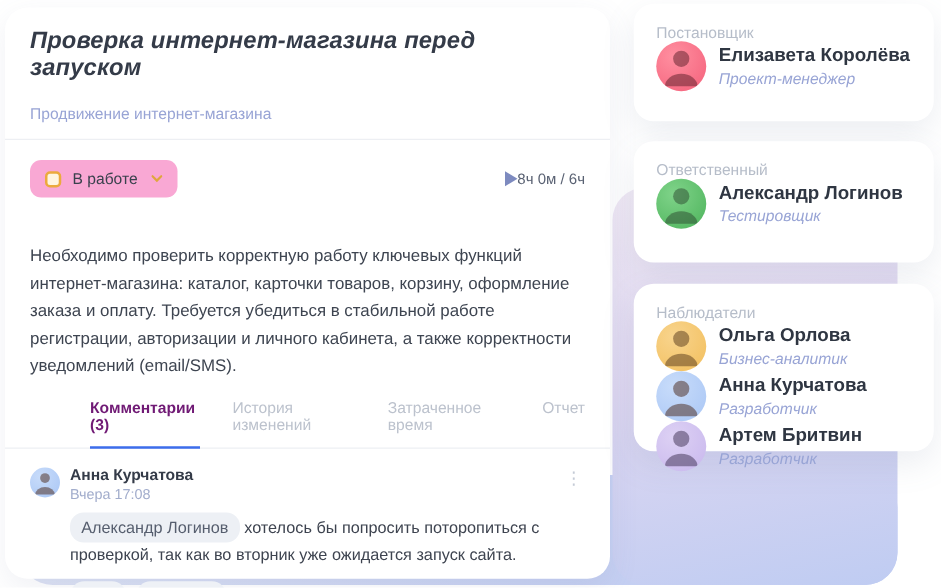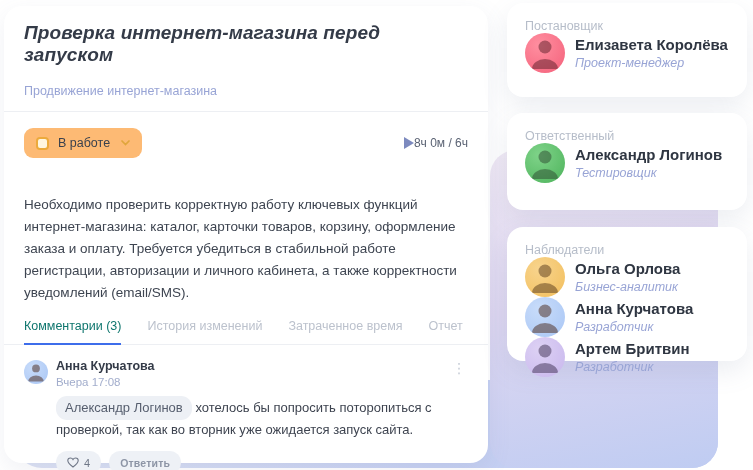--- a/index.html
+++ b/index.html
@@ -27,38 +27,38 @@
     box-shadow:0 8px 24px rgba(110,120,155,.10);
   }
   .task-header{padding:16px 20px 13px;}
   .task-title{font-size:19px;font-weight:700;color:#343b48;letter-spacing:.1px;font-style:italic;}
   .task-project{margin-top:18px;font-size:12.5px;color:#98a4d5;cursor:pointer;}
   .header-divider{border-top:1px solid #edeff3;}
   .task-body{padding:16px 20px 0;}
   .status-row{display:flex;align-items:center;justify-content:space-between;}
   .status-pill{
     display:inline-flex;align-items:center;gap:9px;height:30px;padding:0 12px;
-    background:#fdba74;border-radius:9px;cursor:pointer;user-select:none;
+    background:#f9a8d4;border-radius:9px;cursor:pointer;user-select:none;
   }
   .status-checkbox{width:13px;height:13px;border:2px solid #ecaa3c;border-radius:4px;background:#fff6e0;box-sizing:border-box;}
   .status-label{font-size:12.5px;color:#3a414d;font-weight:400;}
   .status-chevron{display:flex;margin-left:2px;}
   .timer{display:flex;align-items:center;gap:0;}
   .play-icon{width:0;height:0;border-left:10px solid #7d8abf;border-top:6px solid transparent;border-bottom:6px solid transparent;cursor:pointer;}
   .time-text{font-size:12px;color:#5a6273;}
   .task-description{
     margin-top:36px;font-size:13.5px;line-height:22px;color:#3e4551;width:452px;
   }
   
   .tabs{
     display:flex;gap:26px;margin:15px -20px 0;padding:0 20px;
     border-bottom:1px solid #edeff3;
   }
   .tab{font-size:12.5px;color:#bcc2cd;padding-bottom:10px;cursor:pointer;}
-  .tab.active{color:#0f766e;font-weight:400;border-bottom:2px solid #3d6deb;margin-bottom:-1px;}
+  .tab.active{color:#701a75;font-weight:700;border-bottom:2px solid #3d6deb;margin-bottom:-1px;margin-left:48px;}
   
   .comments{padding-top:14px;}
   .comment{position:relative;padding-left:32px;}
   .comment.reply{margin-left:28px;}
   .comment .avatar-sm{position:absolute;left:0;top:1px;}
   .avatar{border-radius:50%;overflow:hidden;display:inline-block;flex:none;}
   .avatar svg{display:block;}
   .av-pink{background:radial-gradient(circle at 35% 30%,#ff8fa0,#f4607a);}
   .av-green{background:radial-gradient(circle at 35% 30%,#7fd389,#4db35b);}
   .av-amber{background:radial-gradient(circle at 35% 30%,#f8d48d,#f2be5c);}

